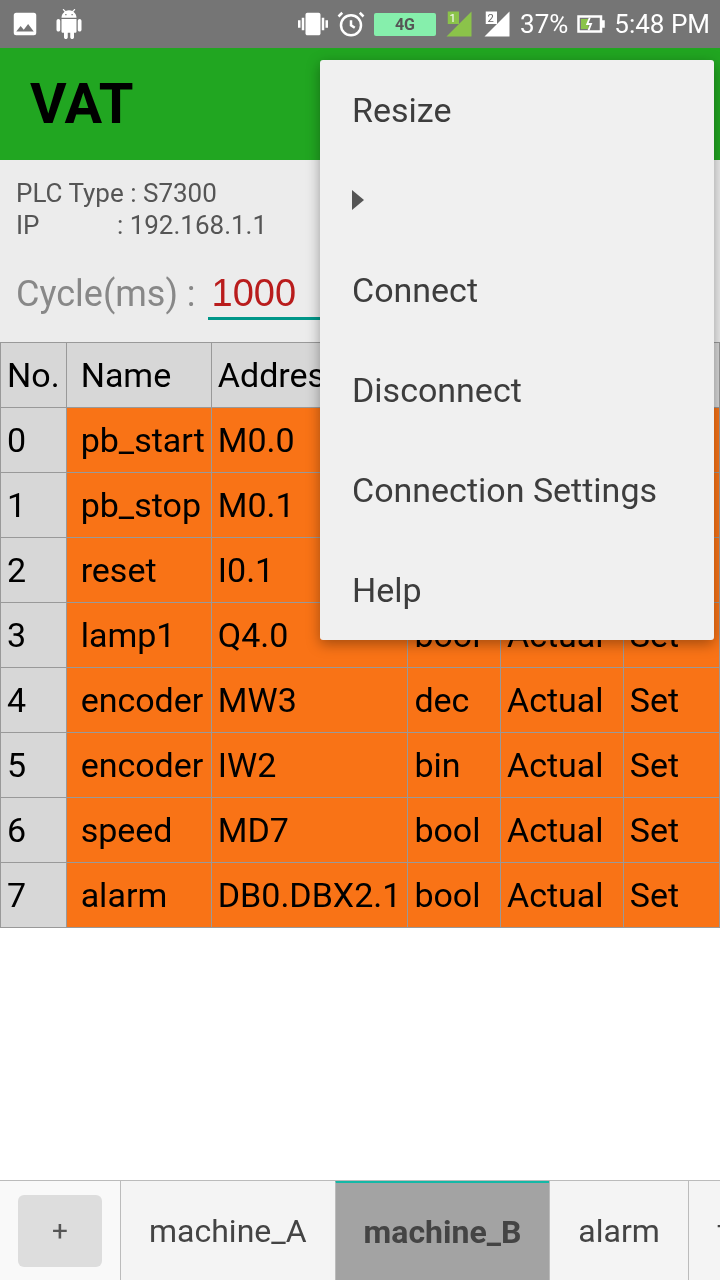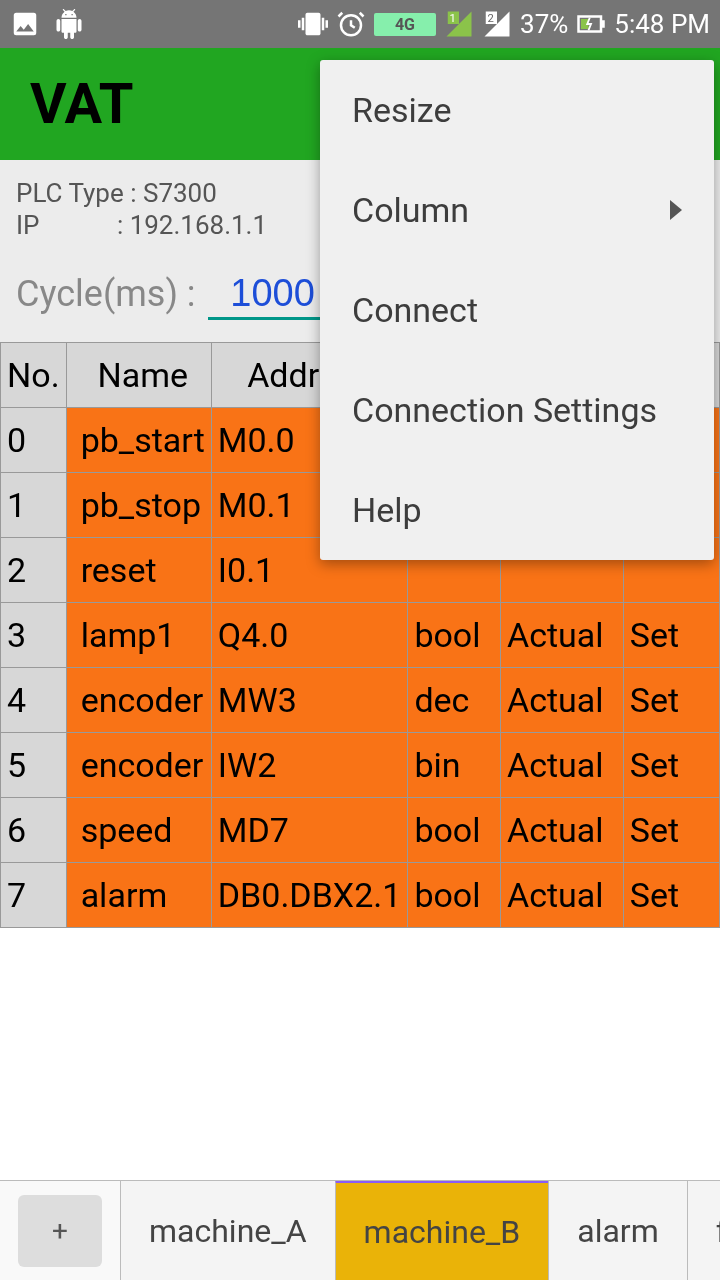--- a/index.html
+++ b/index.html
@@ -51,36 +51,35 @@
       color: #888;
     }
     .cycle-input {
       border: none;
       border-bottom: 3px solid #009688;
       background: transparent;
       font-size: 38px;
       width: 130px;
       margin-left: 12px;
       padding: 2px 4px;
-      color: #1d4ed8;
+      color: #b91c1c;
       outline: none;
-      text-align: center;
     }
     table {
       width: 100%;
       border-collapse: collapse;
     }
     th, td {
       border: 1px solid #999;
       text-align: left;
       font-size: 34px;
       padding: 12px 6px;
       font-weight: normal;
     }
-    th { background: #d7d7d7; text-align: center; }
+    th { background: #d7d7d7; }
     td.idx { background: #d7d7d7; width: 60px; }
     td { background: #f97316; }
     .col-no { width: 60px; }
     .col-name { width: 132px; padding-left: 14px; }
     .col-addr { width: 168px; }
     .col-fmt { width: 102px; text-align: left; }
     .col-act { width: 132px; }
     .col-set { width: 120px; }
     .menu {
       position: absolute;
@@ -139,23 +138,24 @@
       padding: 0 28px;
       display: flex;
       align-items: center;
       justify-content: center;
       font-size: 32px;
       color: #444;
       border-left: 1px solid #bbb;
       background: #f4f4f4;
     }
     .tab.active {
-      background: #eab308;
-      border-top: 3px solid #8b5cf6;
+      background: #a3a3a3;
+      border-top: 3px solid #14b8a6;
       margin-top: -1px;
+      font-weight: bold;
     }
     .sig4g {
       background: #86efac;
       color: #555;
       font-weight: bold;
       font-size: 16px;
       padding: 2px 21px;
       border-radius: 2px;
     }
   </style>
@@ -313,25 +313,27 @@
         <td class="col-set">Set</td>
       </tr>
     </tbody>
 </table>
 
 <div class="menu" id="menu">
     <div class="menu-item">
       <span>Resize</span>
     </div>
     <div class="menu-item">
-      <span>Column</span>
       <span class="chev"></span>
     </div>
     <div class="menu-item">
       <span>Connect</span>
+    </div>
+    <div class="menu-item">
+      <span>Disconnect</span>
     </div>
     <div class="menu-item">
       <span>Connection Settings</span>
     </div>
     <div class="menu-item">
       <span>Help</span>
     </div>
   </div>
 
 <div class="bottom-tabs">

